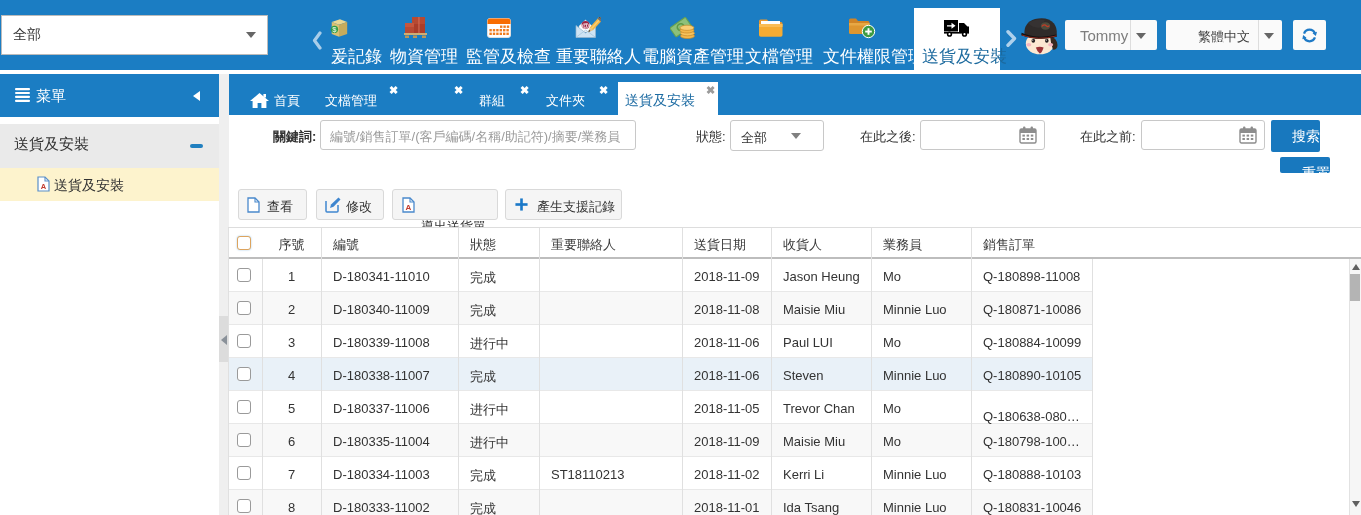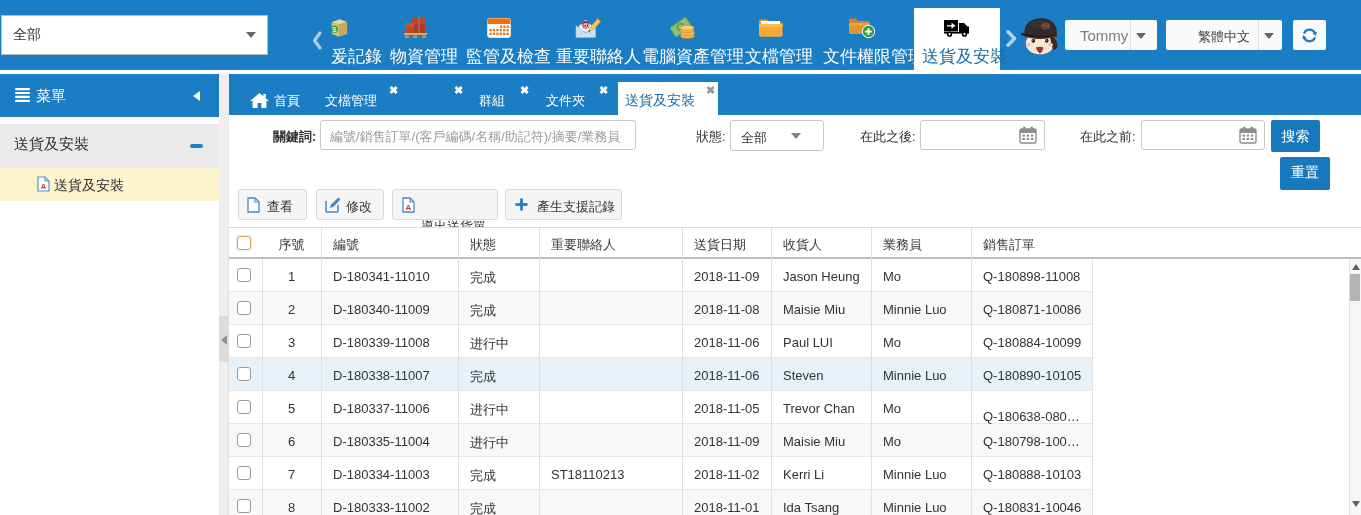--- a/index.html
+++ b/index.html
@@ -6,21 +6,21 @@
   html,body { width:1361px; height:515px; overflow:hidden; background:#fff;
     font-family:"Liberation Sans", sans-serif; }
   #page { position:relative; width:1361px; height:515px; overflow:hidden; }
   .abs { position:absolute; }
   .blue { background:#1b7dc3; }
   .navlab { position:absolute; color:#fff; font-size:17px; white-space:nowrap; }
   .tabx { position:absolute; top:13px; color:#fff; font-weight:bold; font-size:11px; }
   .btn { position:absolute; background:#f5f5f5; border:1px solid #d9d9d9; border-radius:3px;
          font-size:13px; color:#333; }
   .bluebtn { position:absolute; background:#1878be; color:#fff; font-size:14px;
-         text-align:center; border-radius:2px; }
+         text-align:right; border-radius:2px; }
   .lbl { position:absolute; font-weight:bold; font-size:14px; color:#333; white-space:nowrap; }
   .inp { position:absolute; background:#fff; border:1px solid #c8c8c8; border-radius:3px; }
   .caret { position:absolute; width:0; height:0; border-left:5px solid transparent;
          border-right:5px solid transparent; border-top:6px solid #666; }
 </style>
 </head>
 <body>
 <div id="page">
 
 <div class="abs blue" style="left:0;top:0;width:1361px;height:70px;"></div>
@@ -263,21 +263,21 @@
     <rect x="3.4" y="8.6" width="2.5" height="2"></rect>
         <rect x="7.6" y="8.6" width="2.5" height="2"></rect>
         <rect x="11.8" y="8.6" width="2.5" height="2"></rect>
     <rect x="3.4" y="12" width="2.5" height="2"></rect>
         <rect x="7.6" y="12" width="2.5" height="2"></rect>
         <rect x="11.8" y="12" width="2.5" height="2"></rect>
   </g>
 </svg>
 
 <div class="bluebtn" style="left:1271px;top:120px;width:49px;height:32px;line-height:32px;">搜索</div>
-<div class="bluebtn" style="left:1280px;top:157px;width:50px;height:33px;line-height:32px;font-family:Liberation Mono, monospace;">重置</div>
+<div class="bluebtn" style="left:1280px;top:157px;width:50px;height:16px;line-height:32px;">重置</div>
 
 <div class="btn" style="left:238px;top:189px;width:69px;height:31px;"></div>
 <svg class="abs" style="left:247px;top:197px;" width="13" height="16" viewBox="0 0 13 16">
   <path d="M1,1 L8,1 L12,5 L12,15 L1,15 Z" fill="#fff" stroke="#4a89cc" stroke-width="1.3"></path>
   <path d="M8,1 L8,5 L12,5" fill="none" stroke="#4a89cc" stroke-width="1.1"></path>
 </svg>
 <div class="abs" style="left:267px;top:198px;font-size:13px;color:#333;">查看</div>
 
 <div class="btn" style="left:316px;top:189px;width:68px;height:31px;"></div>
 <svg class="abs" style="left:325px;top:197px;" width="16" height="16" viewBox="0 0 16 16">

